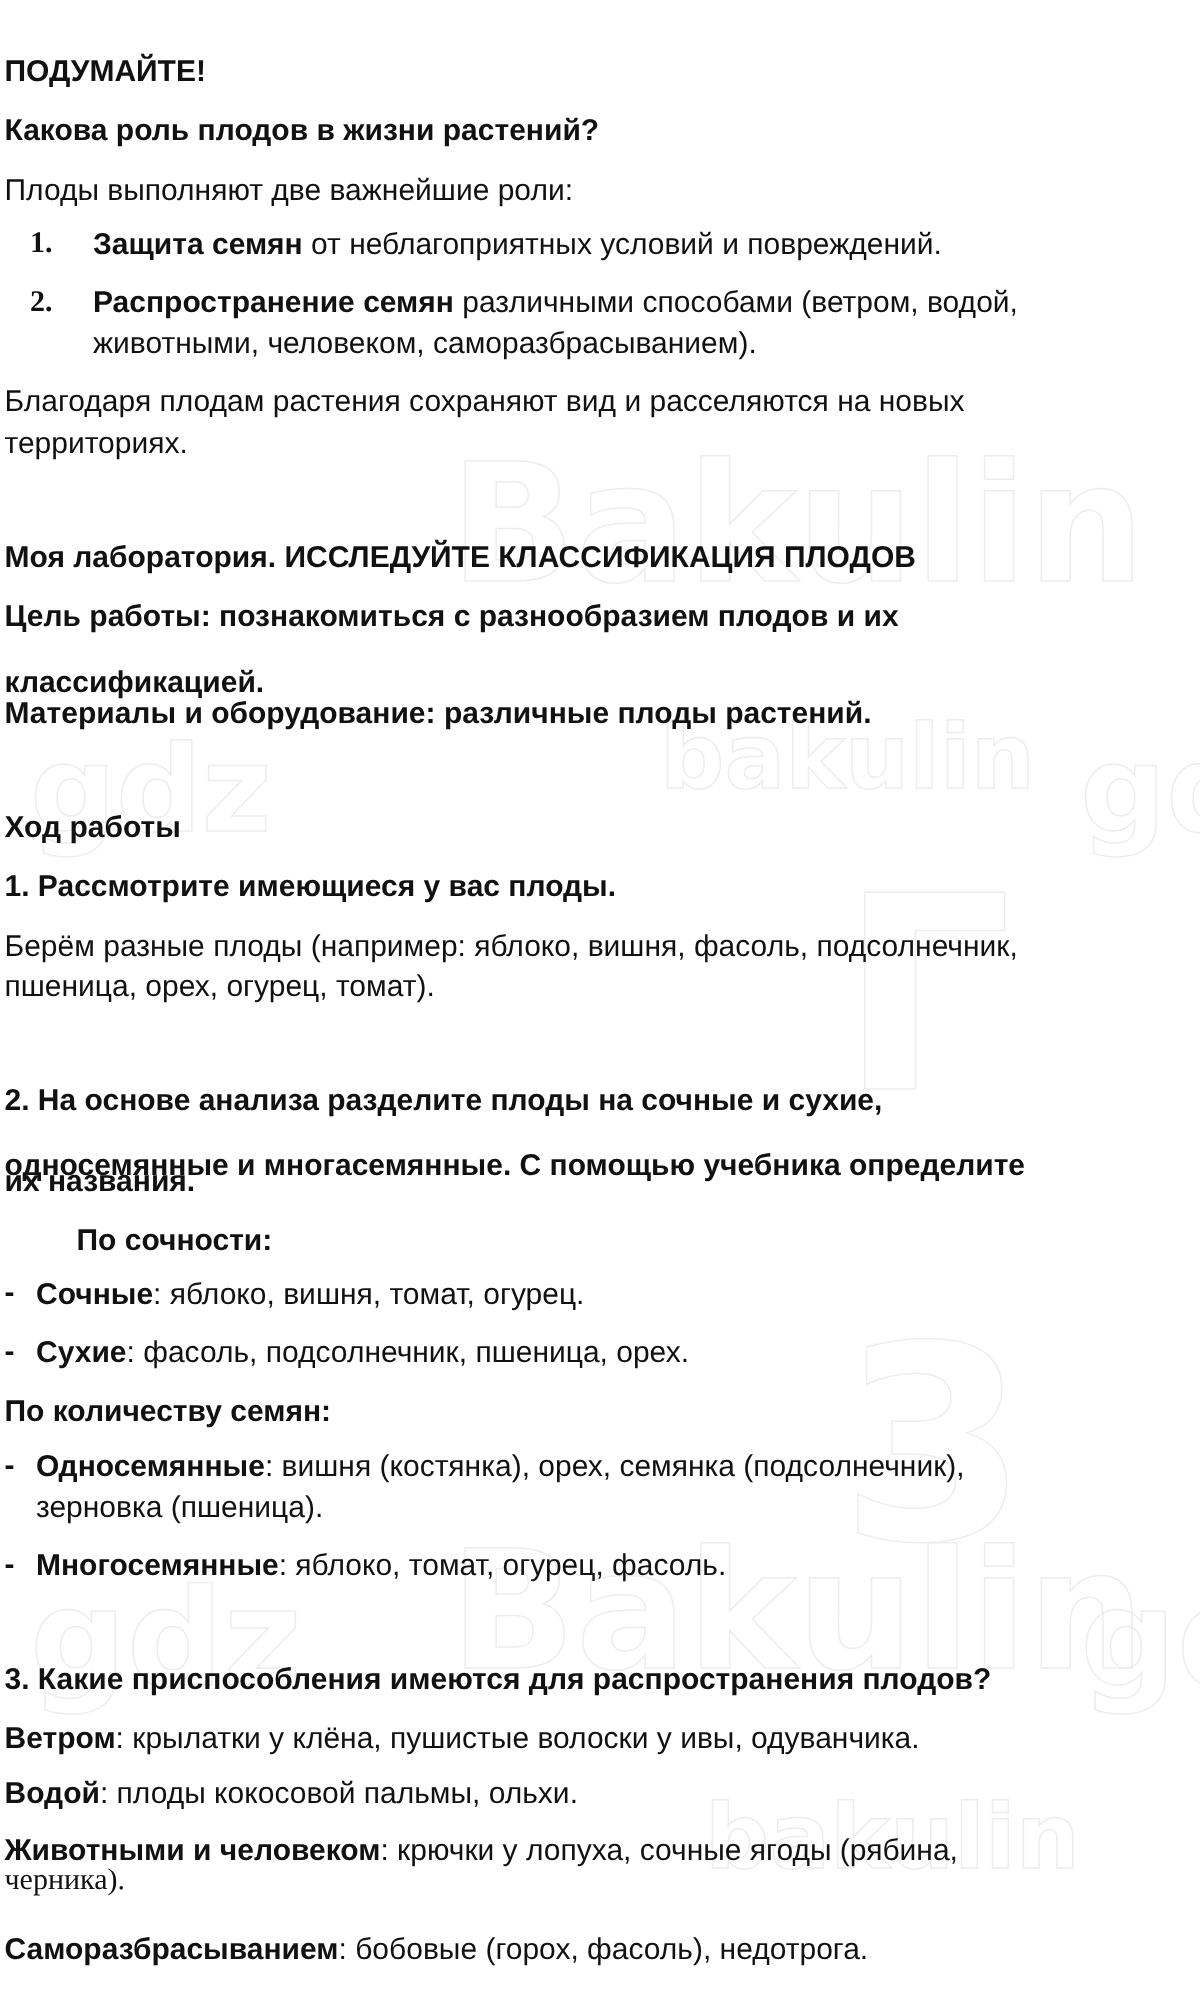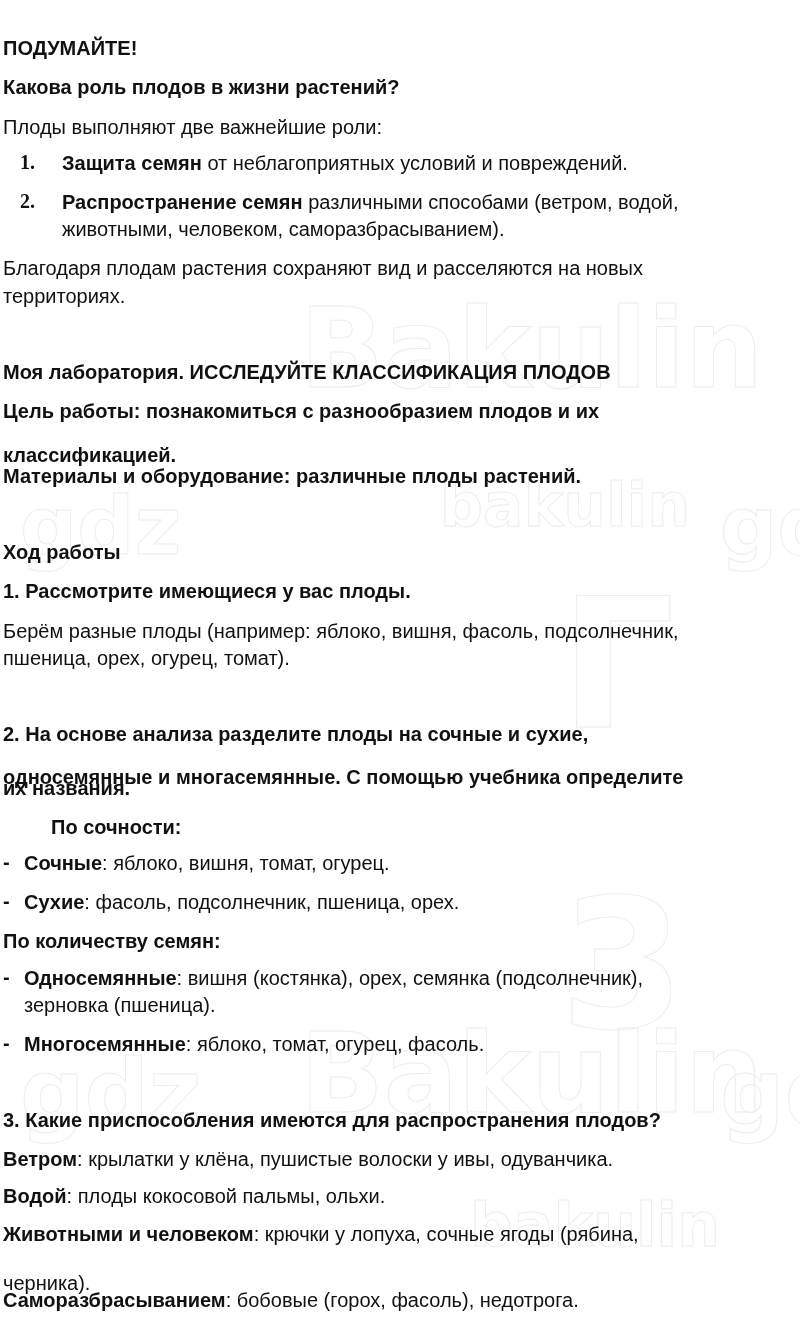--- a/index.html
+++ b/index.html
@@ -141,19 +141,19 @@
   <div>
     <div class="line" style="top:1147px;">
       <span class="b">Ветром</span><span>: крылатки у клёна, пушистые волоски у ивы, одуванчика.</span>
     </div>
     <div class="line" style="top:1184px;">
       <span class="b">Водой</span><span>: плоды кокосовой пальмы, ольхи.</span>
     </div>
     <div class="line" style="top:1222px;">
       <span class="b">Животными и человеком</span><span>: крючки у лопуха, сочные ягоды (рябина,</span>
     </div>
-    <div class="line" style="top:1271px;">черника).</div>
+    <div class="line" style="top:1241px;font-family:Liberation Serif, serif;">черника).</div>
     <div class="line" style="top:1288px;">
       <span class="b">Саморазбрасыванием</span><span>: бобовые (горох, фасоль), недотрога.</span>
     </div>
   </div>
 
 </div>
 
 </body></html>

